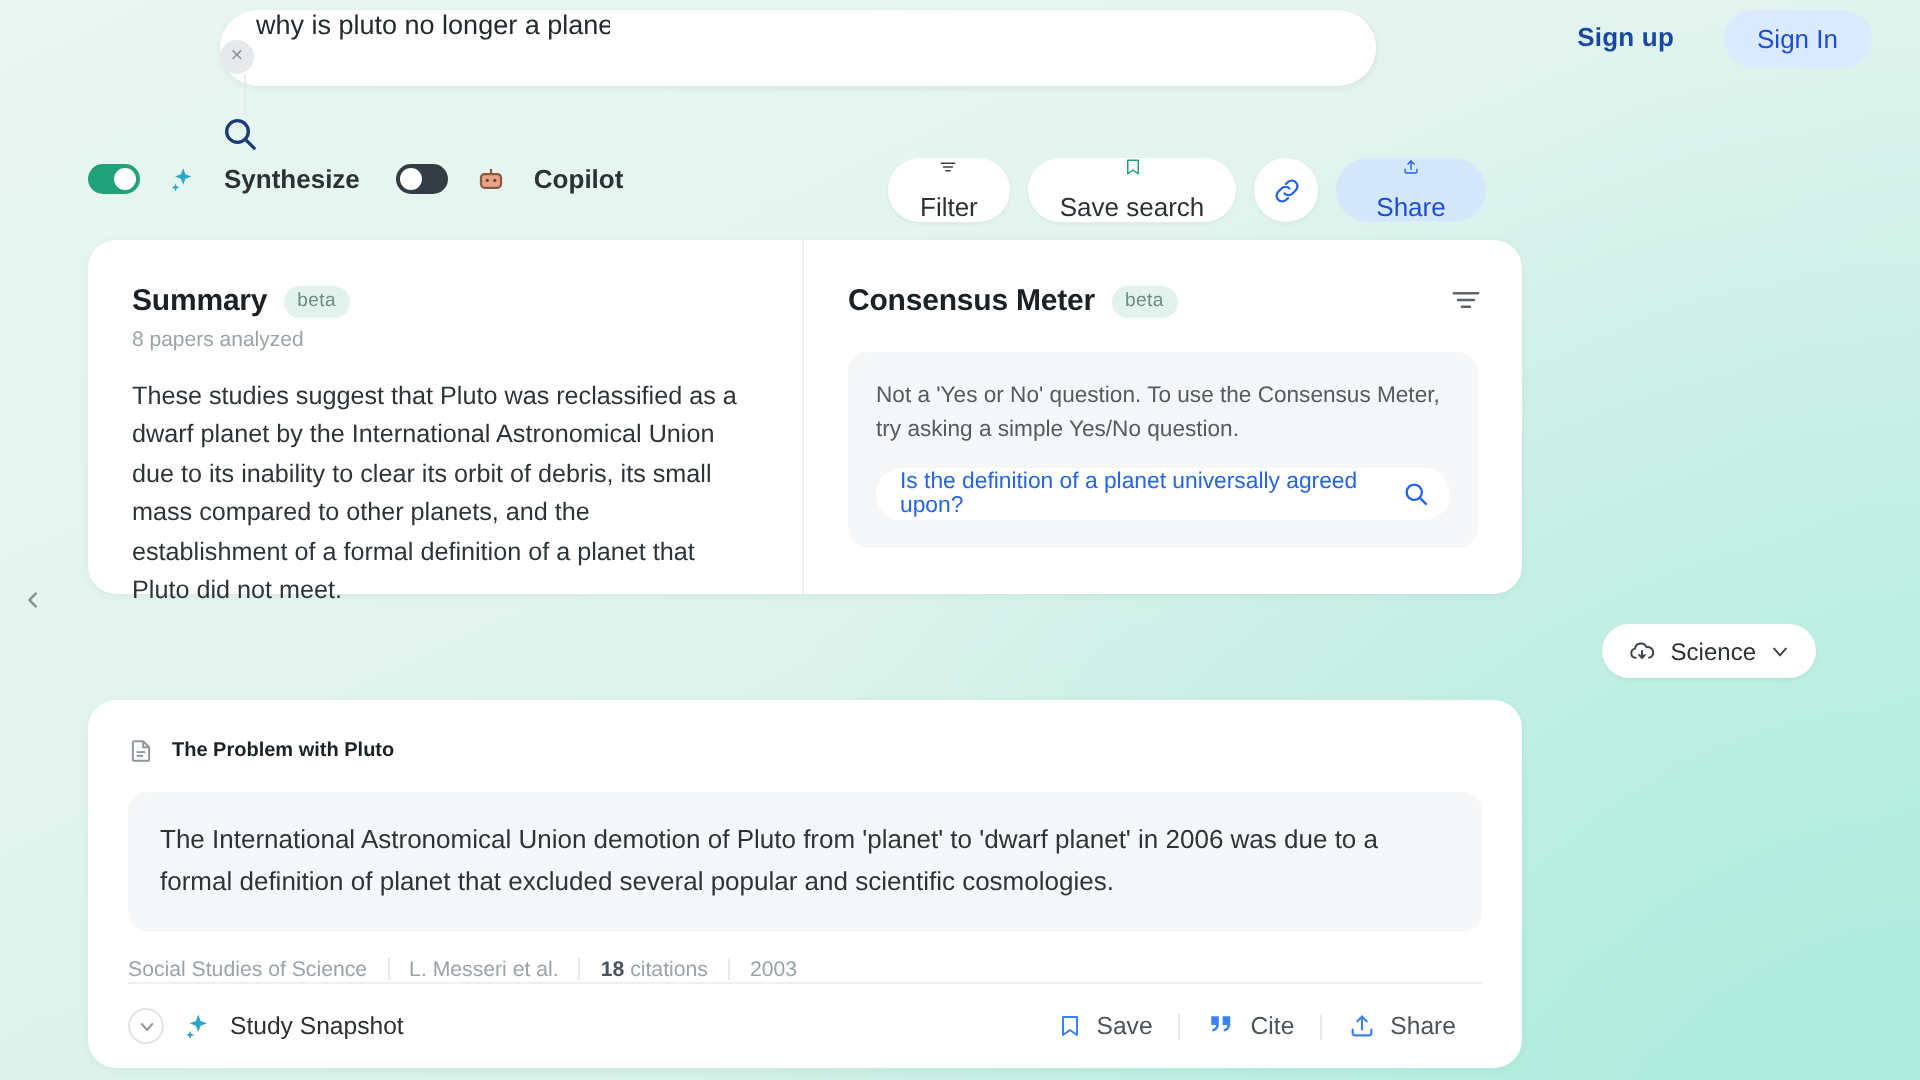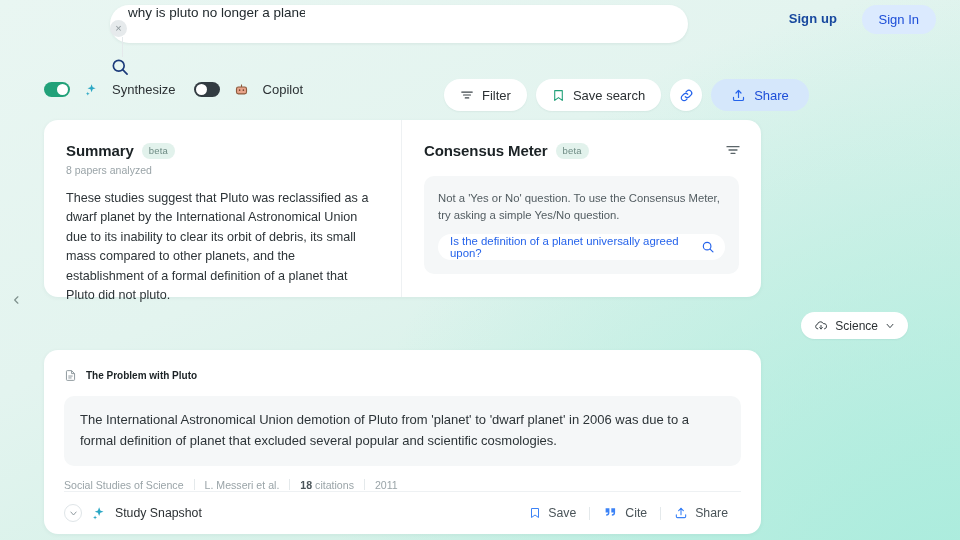--- a/index.html
+++ b/index.html
@@ -59,28 +59,29 @@
   .toolrow { position: absolute; top: 79px; left: 0; width: 960px; height: 32px; }
 
   .toggle-group { position: absolute; left: 44px; top: 3px; display: flex; align-items: center; gap: 10px; }
   .switch { width: 26px; height: 15px; border-radius: 8px; position: relative; cursor: pointer; flex: none; }
   .switch.on { background: #21a179; }
   .switch.off { background: #333c42; }
   .switch .knob { position: absolute; top: 2px; width: 11px; height: 11px; border-radius: 50%; background: #fff; }
   .switch.on .knob { right: 2px; }
   .switch.off .knob { left: 2px; }
   .tg-label { font-size: 13px; color: #2c3134; }
-  .tg-item { display: flex; align-items: center; gap: 14px; }
+  .tg-item { display: flex; align-items: center; gap: 14px; font-weight: bold; }
 
   .actions { position: absolute; left: 444px; top: 0; display: flex; align-items: center; gap: 9px; }
   .pill {
     height: 32px; padding: 0 16px; border-radius: 16px;
     background: #ffffff; display: flex; align-items: center; gap: 8px;
     font-size: 13px; color: #2c3134; cursor: pointer;
     box-shadow: 0 1px 2px rgba(25,60,60,.06);
+    flex-direction: column;
   }
   .pill.icon-only { padding: 0; width: 32px; justify-content: center; }
   .pill.share { background: #d5e7fb; color: #1d4ed8; padding: 0 20px; box-shadow: none; }
 
   
   .card-top {
     position: absolute; left: 44px; top: 120px;
     width: 717px; height: 177px;
     background: #ffffff; border-radius: 14px;
     box-shadow: 0 1px 4px rgba(25,60,60,.06);
@@ -251,21 +252,21 @@
 </div>
 
 <div class="card-top">
 
   <div class="pane-left">
     <div class="panel-head">
       <span class="panel-title">Summary</span>
       <span class="beta">beta</span>
     </div>
     <div class="subline">8 papers analyzed</div>
-    <div class="summary-body">These studies suggest that Pluto was reclassified as a dwarf planet by the International Astronomical Union due to its inability to clear its orbit of debris, its small mass compared to other planets, and the establishment of a formal definition of a planet that Pluto did not pluto.</div>
+    <div class="summary-body">These studies suggest that Pluto was reclassified as a dwarf planet by the International Astronomical Union due to its inability to clear its orbit of debris, its small mass compared to other planets, and the establishment of a formal definition of a planet that Pluto did not meet.</div>
   </div>
 
   <div class="pane-div"></div>
 
   <div class="pane-right">
     <div class="panel-head">
       <span class="panel-title">Consensus Meter</span>
       <span class="beta">beta</span>
     </div>
 
@@ -314,21 +315,21 @@
 
   <div class="quote">The International Astronomical Union demotion of Pluto from 'planet' to 'dwarf planet' in 2006 was due to a formal definition of planet that excluded several popular and scientific cosmologies.</div>
 
   <div class="meta">
     <span class="m">Social Studies of Science</span>
     <span class="bar"></span>
     <span class="m">L. Messeri et al.</span>
     <span class="bar"></span>
     <span class="m"><b>18</b>&nbsp;<span>citations</span></span>
     <span class="bar"></span>
-    <span class="m">2011</span>
+    <span class="m">2003</span>
   </div>
 
   <div class="divider-h"></div>
 
   <div class="res-foot">
 
     <div class="snapshot">
       <span class="chev-circle">
         <svg width="9" height="9" viewBox="0 0 24 24" fill="none" stroke="#8d979c" stroke-width="2.6" stroke-linecap="round">
             <path d="M5 8l7 8 7-8"></path>

